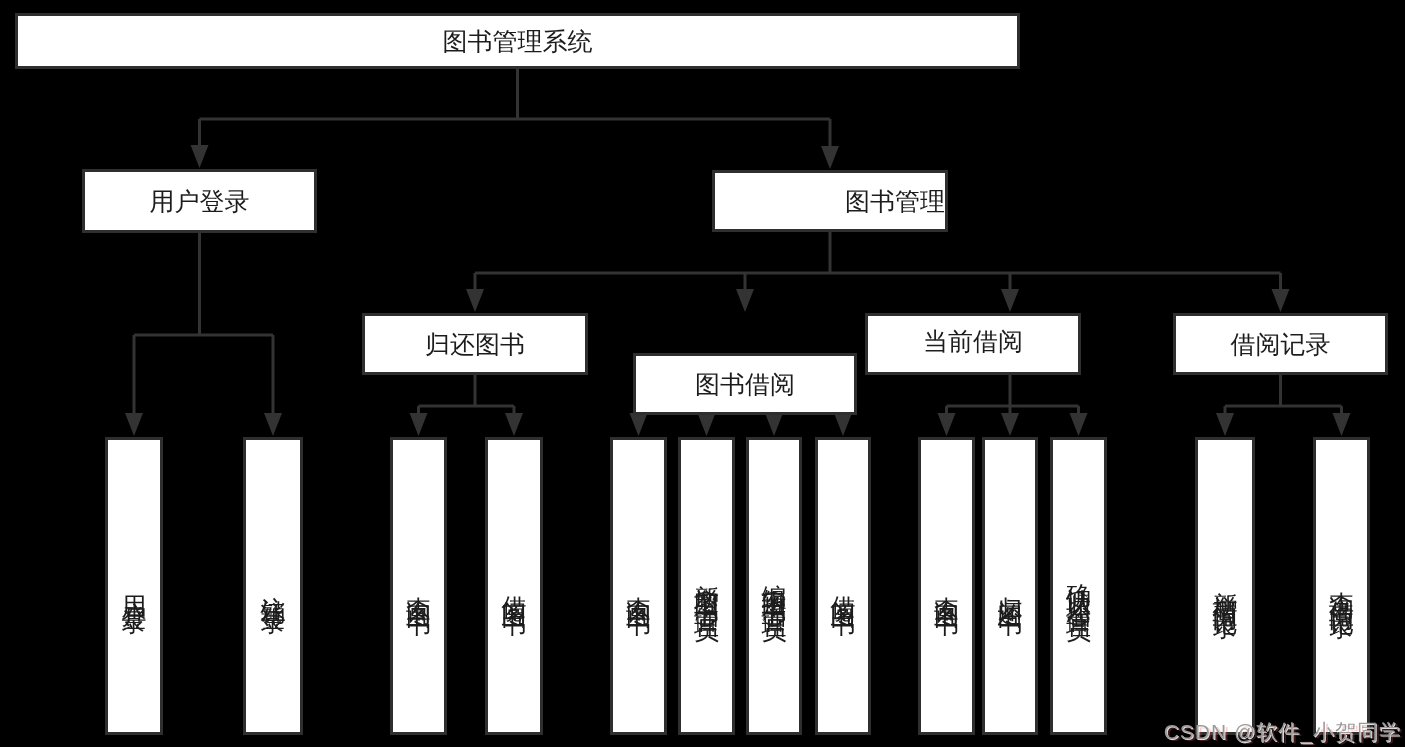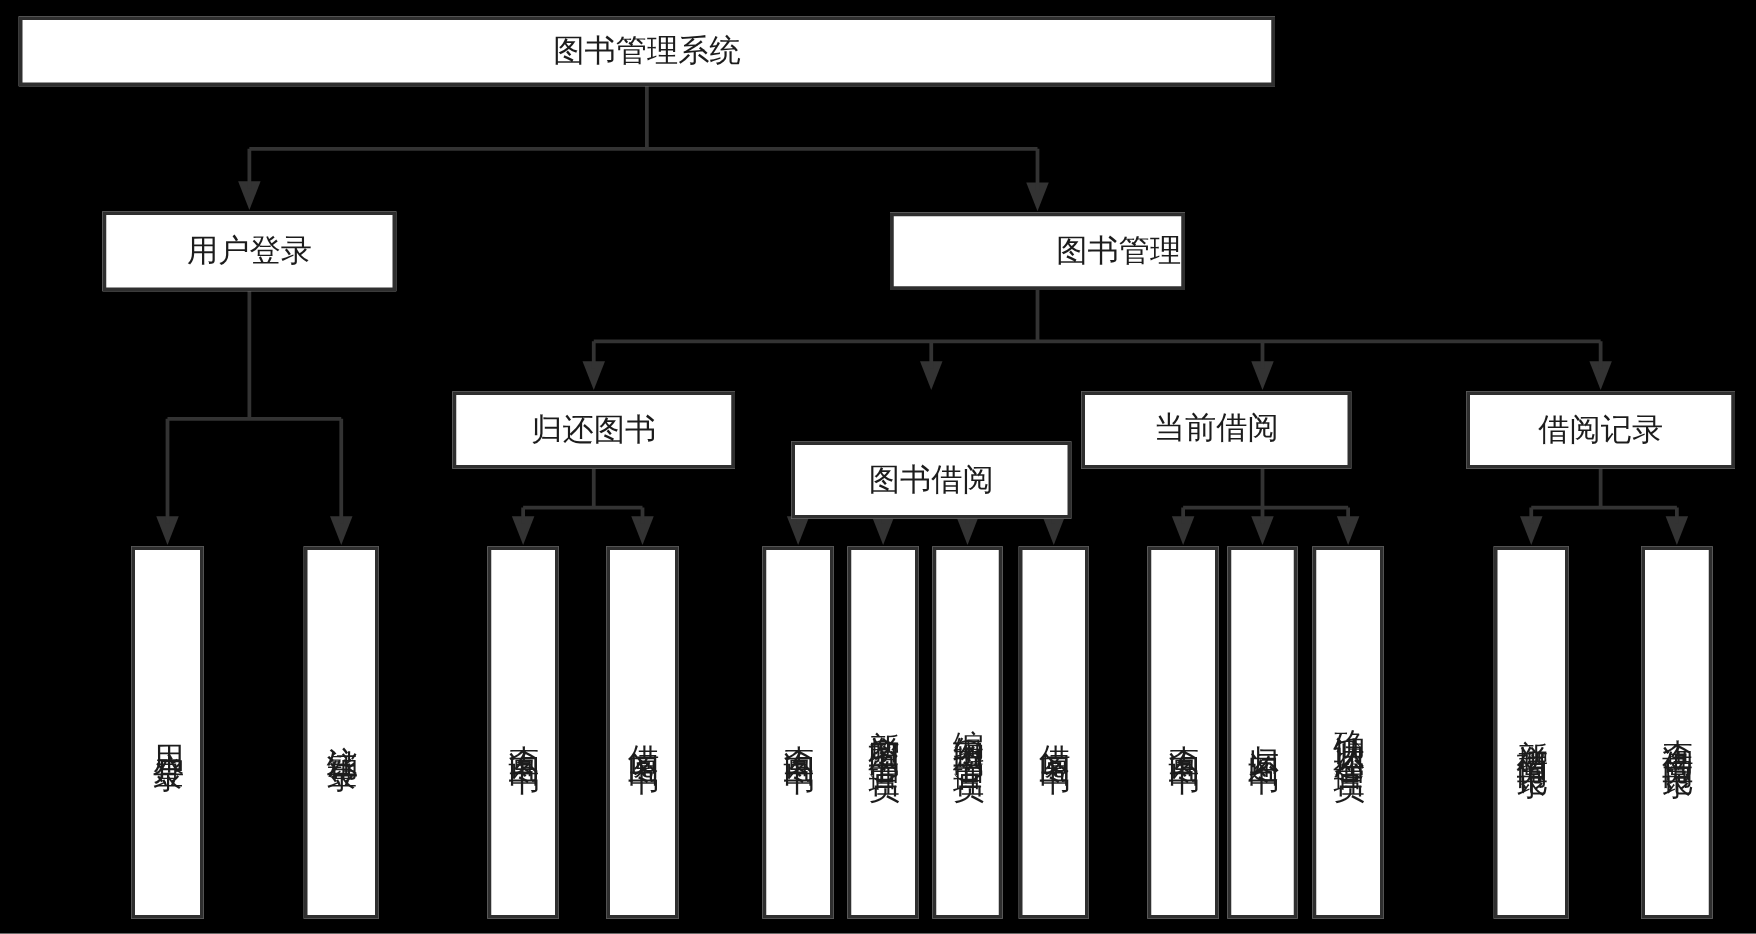--- a/index.html
+++ b/index.html
@@ -126,13 +126,14 @@
       <div class="node v" style="left: 1050px; top: 437px; width: 57px; height: 298px; border-color: rgb(47, 47, 47); color: rgb(28, 28, 28);">
         <span class="lbl">确认归还（管理员）</span>
       </div>
       <div class="node v" style="left: 1195px; top: 437px; width: 60px; height: 298px; border-color: rgb(47, 47, 47); color: rgb(28, 28, 28);">
         <span class="lbl">新增借阅记录</span>
       </div>
       <div class="node v" style="left: 1313px; top: 437px; width: 57px; height: 298px; border-color: rgb(47, 47, 47); color: rgb(28, 28, 28);">
         <span class="lbl">查询借阅记录</span>
       </div>
     </div>
+  <div id="watermark">CSDN @软件_小贺同学</div>
 </div>
 
 </body></html>

